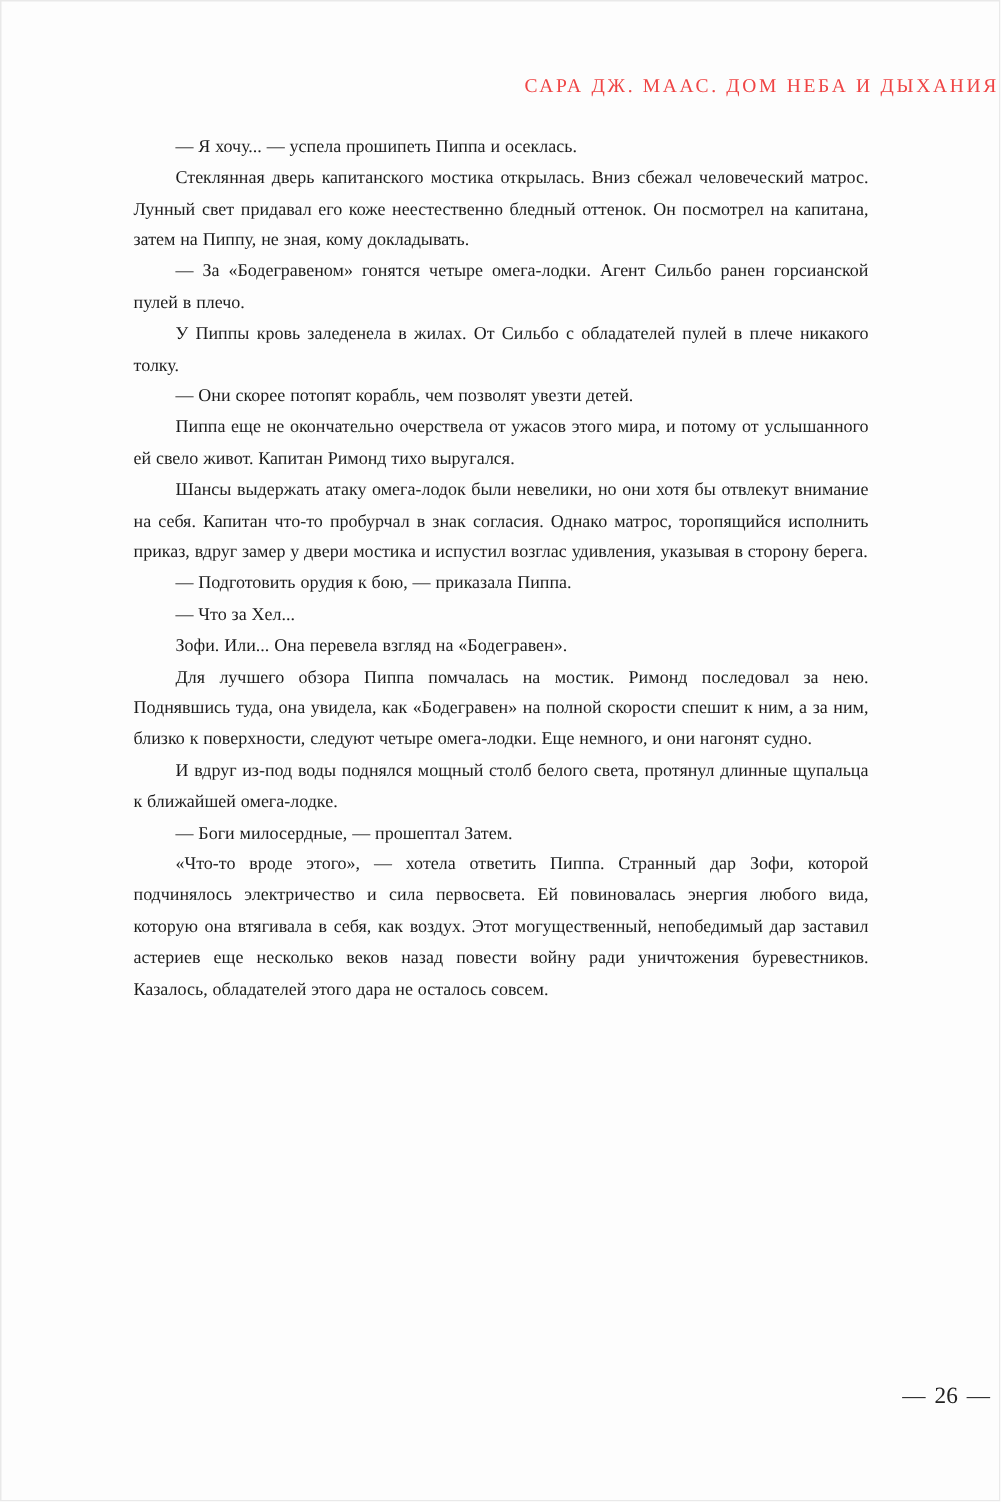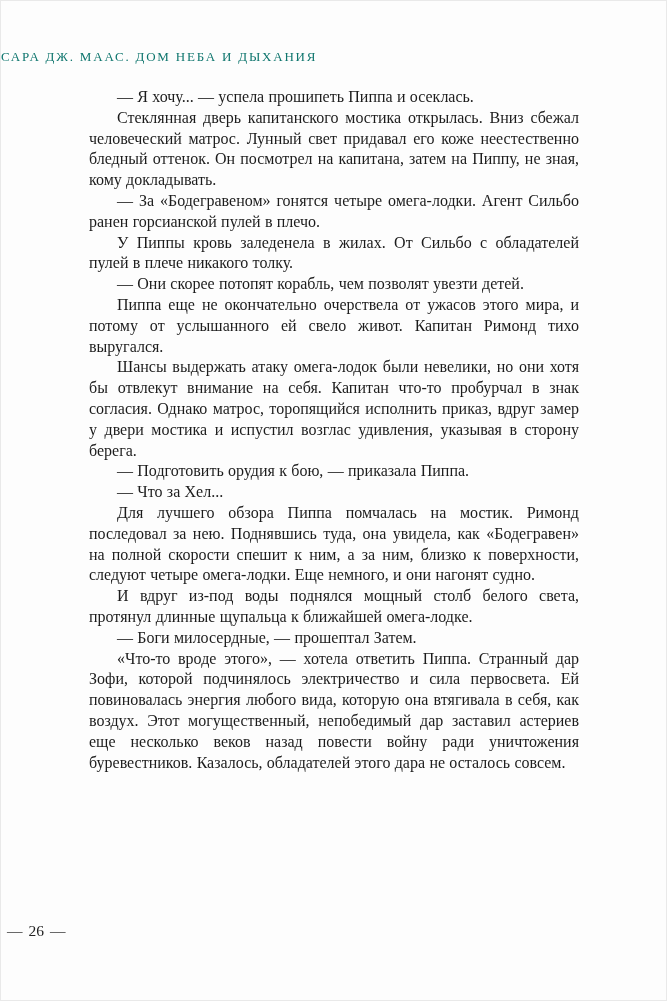--- a/index.html
+++ b/index.html
@@ -12,48 +12,48 @@
     border: 1px solid #e9e9e9;
     font-family: "Liberation Serif", "DejaVu Serif", serif;
     color: #1c1c1c;
     overflow: hidden;
   }
   .running-header {
     position: absolute;
     top: 48px;
     left: 0;
     right: 0;
-    text-align: left;
+    text-align: right;
     font-size: 13px;
     letter-spacing: 1.8px;
-    color: #0f766e;
+    color: #ef4444;
     white-space: nowrap;
   }
   .body-text {
     position: absolute;
     top: 86px;
     left: 88px;
     right: 87px;
-    font-size: 16px;
+    font-size: 12px;
     line-height: 20.8px;
     text-align: justify;
     hyphens: auto;
     -webkit-hyphens: auto;
     word-spacing: 0.02em;
   }
   .body-text p {
     margin: 0;
     text-indent: 28px;
   }
   .page-footer {
     position: absolute;
     top: 921px;
     left: 0;
     right: 0;
-    text-align: left;
+    text-align: right;
     font-size: 15.5px;
     color: #222222;
   }
   .page-footer .dash { margin: 0 6px; color: #333333; }
 </style>
 </head>
 <body>
 
 <div class="page">
   <div class="running-header">САРА ДЖ. МААС. ДОМ НЕБА И ДЫХАНИЯ</div>
@@ -61,20 +61,21 @@
   <div class="body-text">
       <p>— Я хочу... — успела прошипеть Пиппа и осеклась.</p>
       <p>Стеклянная дверь капитанского мостика открылась. Вниз сбежал человеческий матрос. Лунный свет придавал его коже неестественно бледный оттенок. Он посмотрел на капитана, затем на Пиппу, не зная, кому докладывать.</p>
       <p>— За «Бодегравеном» гонятся четыре омега-лодки. Агент Сильбо ранен горсианской пулей в плечо.</p>
       <p>У Пиппы кровь заледенела в жилах. От Сильбо с обладателей пулей в плече никакого толку.</p>
       <p>— Они скорее потопят корабль, чем позволят увезти детей.</p>
       <p>Пиппа еще не окончательно очерствела от ужасов этого мира, и потому от услышанного ей свело живот. Капитан Римонд тихо выругался.</p>
       <p>Шансы выдержать атаку омега-лодок были невелики, но они хотя бы отвлекут внимание на себя. Капитан что-то пробурчал в знак согласия. Однако матрос, торопящийся исполнить приказ, вдруг замер у двери мостика и испустил возглас удивления, указывая в сторону берега.</p>
       <p>— Подготовить орудия к бою, — приказала Пиппа.</p>
       <p>— Что за Хел...</p>
+      <p>Зофи. Или... Она перевела взгляд на «Бодегравен».</p>
       <p>Для лучшего обзора Пиппа помчалась на мостик. Римонд последовал за нею. Поднявшись туда, она увидела, как «Бодегравен» на полной скорости спешит к ним, а за ним, близко к поверхности, следуют четыре омега-лодки. Еще немного, и они нагонят судно.</p>
       <p>И вдруг из-под воды поднялся мощный столб белого света, протянул длинные щупальца к ближайшей омега-лодке.</p>
       <p>— Боги милосердные, — прошептал Затем.</p>
       <p>«Что-то вроде этого», — хотела ответить Пиппа. Странный дар Зофи, которой подчинялось электричество и сила первосвета. Ей повиновалась энергия любого вида, которую она втягивала в себя, как воздух. Этот могущественный, непобедимый дар заставил астериев еще несколько веков назад повести войну ради уничтожения буревестников. Казалось, обладателей этого дара не осталось совсем.</p>
     </div>
 
   <div class="page-footer">
     <span class="dash">—</span><span class="pagenum">26</span><span class="dash">—</span>
   </div>
 </div>

